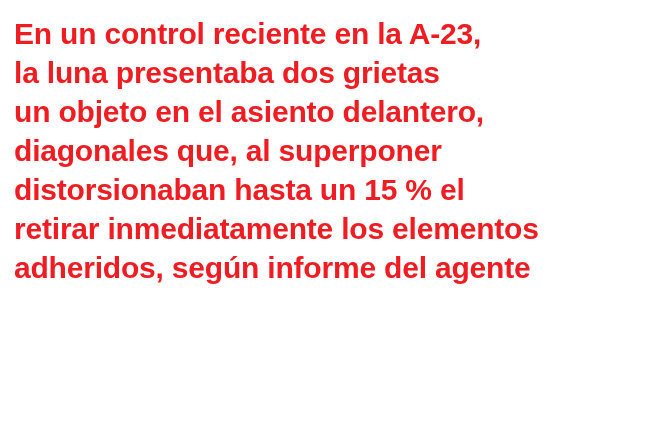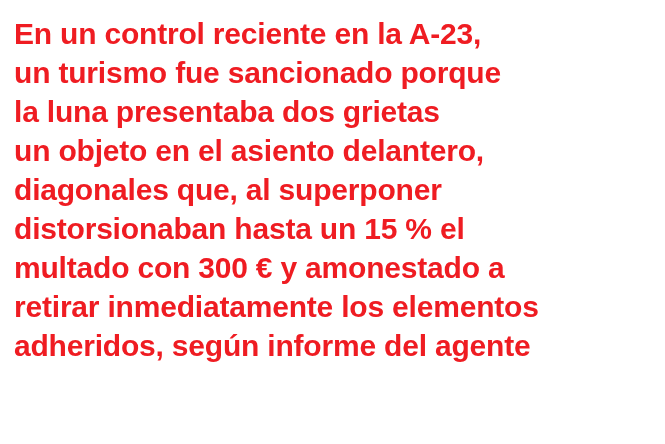--- a/index.html
+++ b/index.html
@@ -28,21 +28,19 @@
     line-height: 39px;
     letter-spacing: -0.2px;
     white-space: nowrap;
   }
 </style>
 </head>
 <body>
 
 <div id="text-block">
   <div class="line">En un control reciente en la A-23,</div>
-  <div class="line">un turismo fue sancionado porque</div>
   <div class="line">la luna presentaba dos grietas</div>
   <div class="line">un objeto en el asiento delantero,</div>
   <div class="line">diagonales que, al superponer</div>
   <div class="line">distorsionaban hasta un 15 % el</div>
-  <div class="line">multado con 300 € y amonestado a</div>
   <div class="line">retirar inmediatamente los elementos</div>
   <div class="line">adheridos, según informe del agente</div>
 </div>
 
 </body></html>

